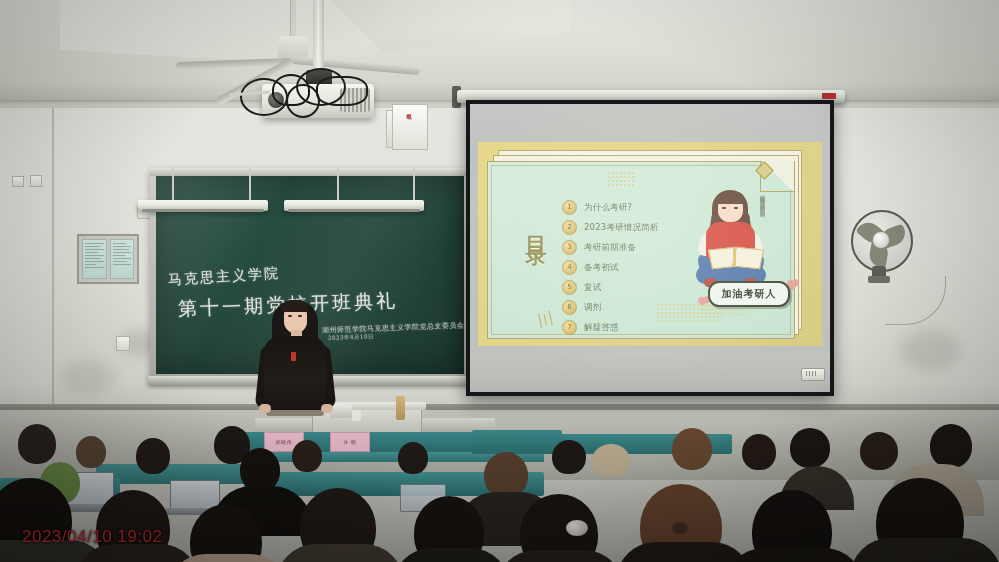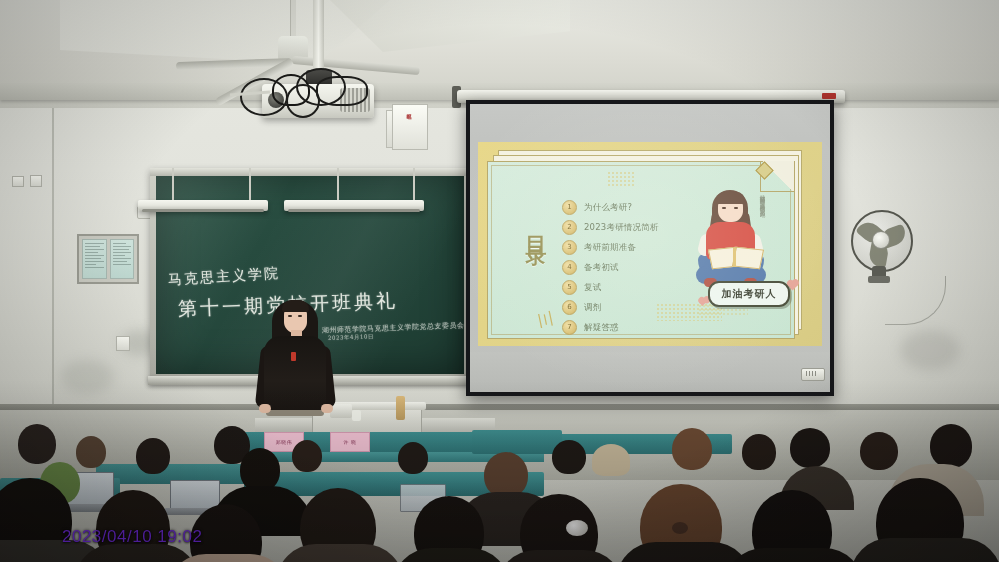--- a/index.html
+++ b/index.html
@@ -241,23 +241,23 @@
   .placard{position:absolute;background:#f2c3d4;border:1px solid #d79cb3;
     display:flex;align-items:center;justify-content:center;}
   .placard-txt{font-size:5px;color:#8a3c5c;letter-spacing:.5px;
     font-family:"DejaVu Sans",sans-serif;white-space:nowrap;}
 
   .laptop-screen{position:absolute;background:linear-gradient(180deg,#dfe6ea,#c3ccd2);
     border:1px solid #7b8289;border-radius:1px;}
   .laptop-base{position:absolute;background:linear-gradient(180deg,#aab0b5,#868c91);border-radius:1px;}
 
   
-  #timestamp{position:absolute;left:22px;top:527px;font-size:17px;color:#4c1d95;
+  #timestamp{position:absolute;left:22px;top:527px;font-size:17px;color:#7f1d1d;
     font-family:"Liberation Sans","DejaVu Sans",sans-serif;letter-spacing:.5px;
-    text-shadow:0 0 3px rgba(0,0,0,.75),0 1px 2px rgba(0,0,0,.6);margin-left:40px;}
+    text-shadow:0 0 3px rgba(0,0,0,.75),0 1px 2px rgba(0,0,0,.6);}
 
   
   #vignette{position:absolute;left:0;top:0;width:999px;height:562px;pointer-events:none;
     background:radial-gradient(ellipse at 50% 45%,rgba(0,0,0,0) 52%,rgba(0,0,0,.30) 100%);}
   #lowlight{position:absolute;left:0;top:380px;width:999px;height:182px;pointer-events:none;
     background:linear-gradient(180deg,rgba(0,0,0,0),rgba(0,0,0,.30));}
 </style>
 </head>
 <body>
 

